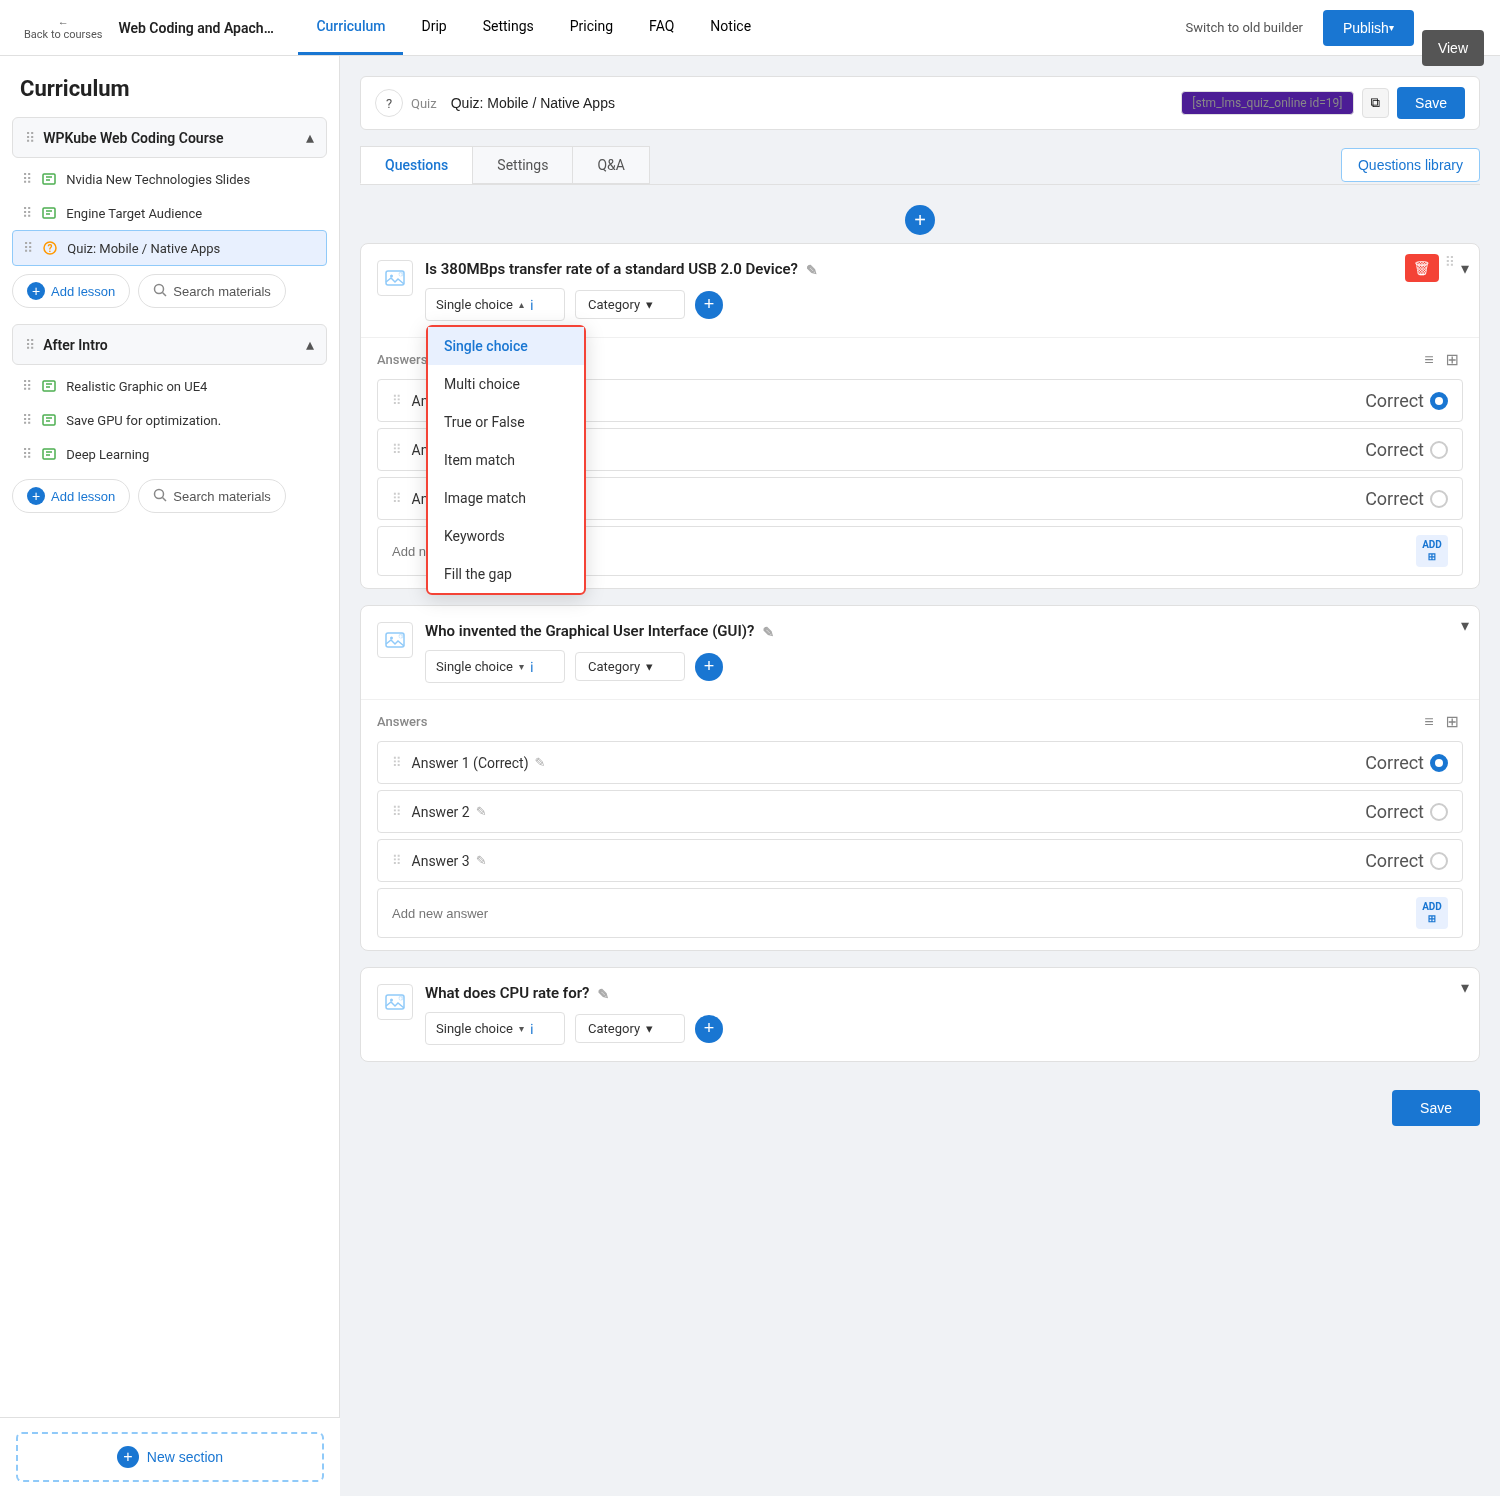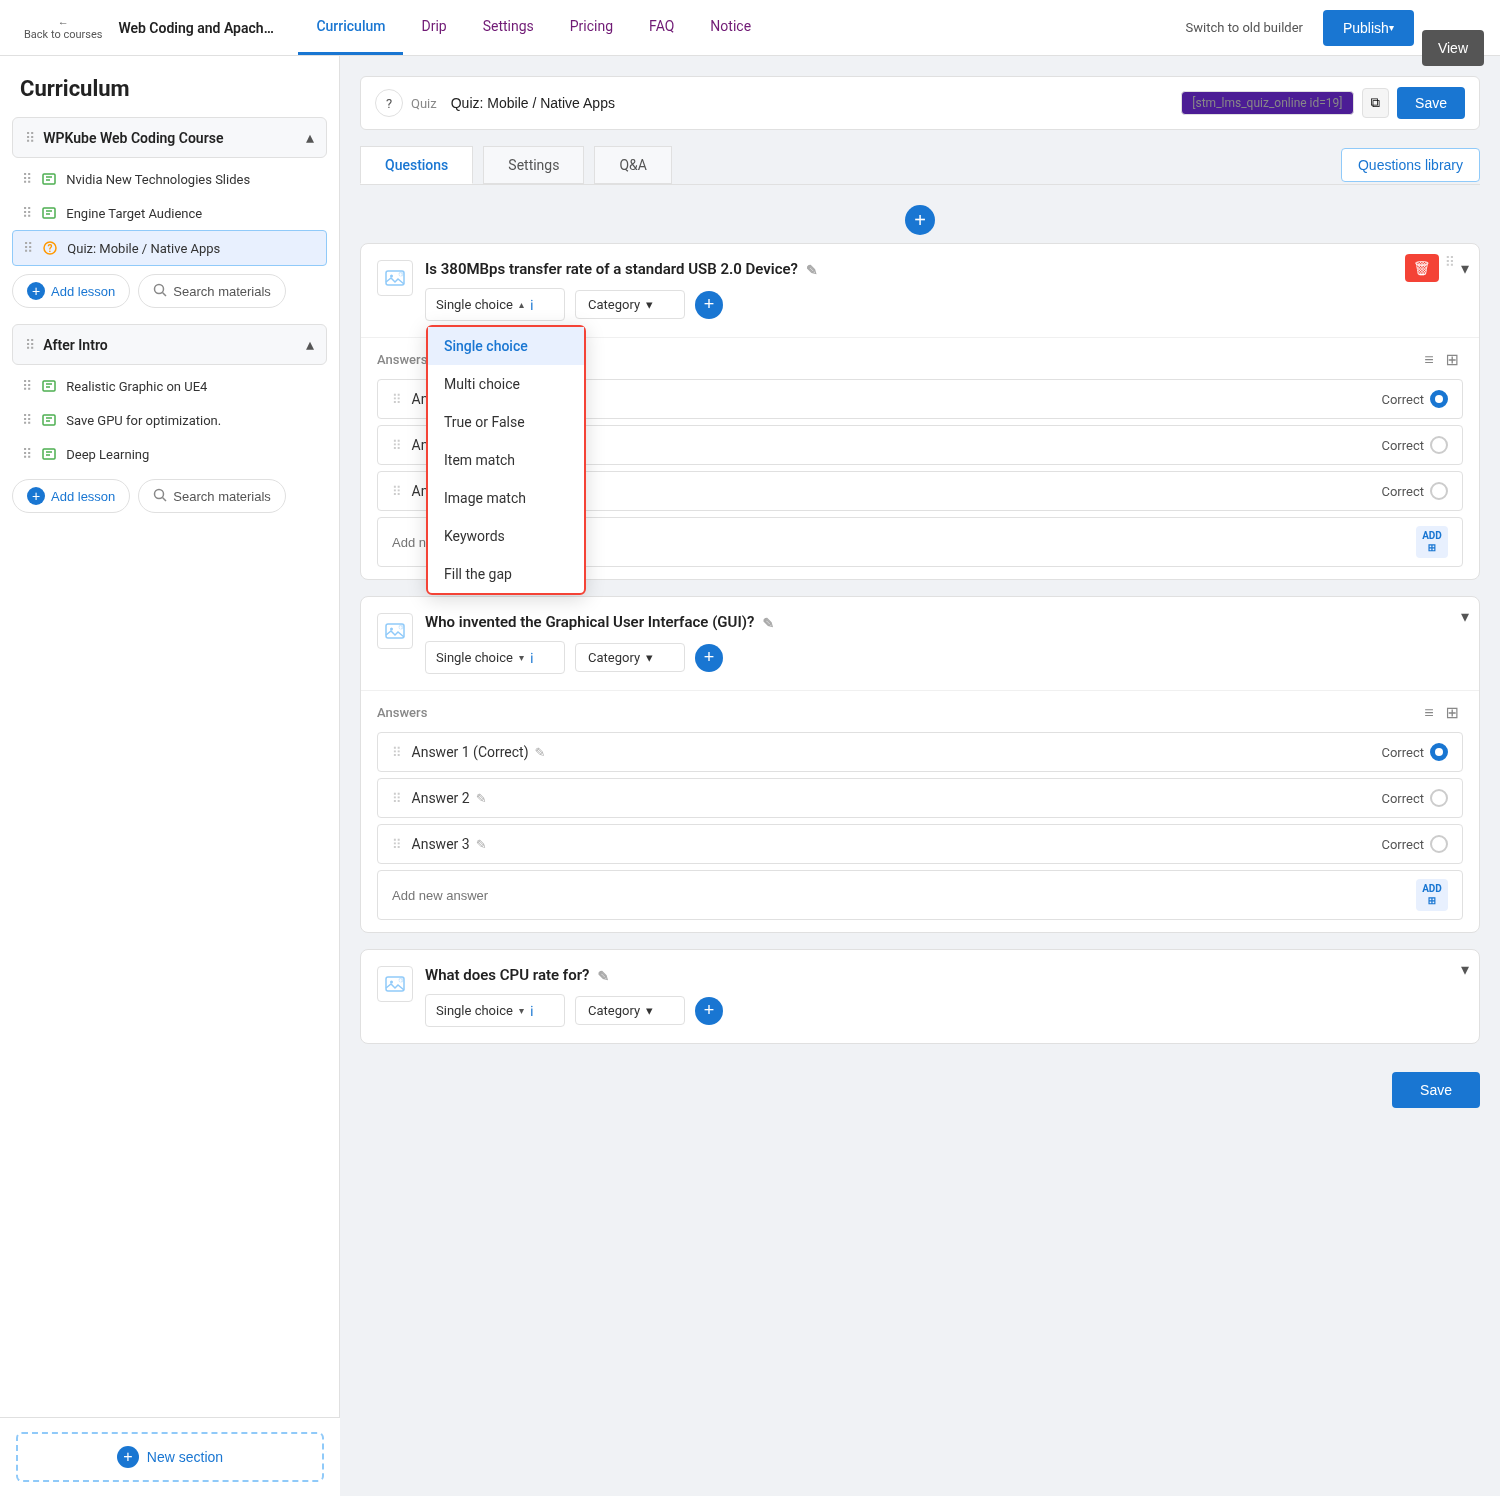--- a/index.html
+++ b/index.html
@@ -6,21 +6,21 @@
     body { font-family: -apple-system, BlinkMacSystemFont, 'Segoe UI', Roboto, sans-serif; background: #f0f2f5; color: #333; font-size: 14px; }
 
     
     .top-nav {
       display: flex; align-items: center; background: #fff;
       border-bottom: 1px solid #e0e0e0; height: 56px; padding: 0 16px; gap: 8px; position: relative; z-index: 100;
     }
     .back-btn { display: flex; flex-direction: column; align-items: center; font-size: 11px; color: #555; cursor: pointer; padding: 4px 8px; min-width: 60px; }
     .course-title { font-size: 14px; font-weight: 600; color: #222; max-width: 160px; white-space: nowrap; overflow: hidden; text-overflow: ellipsis; margin-right: 4px; }
     .nav-tabs { display: flex; gap: 0; margin-left: 8px; }
-    .nav-tab { padding: 18px 18px; font-size: 14px; color: #701a75; cursor: pointer; border-bottom: 3px solid transparent; white-space: nowrap; }
+    .nav-tab { padding: 18px 18px; font-size: 14px; color: #000000; cursor: pointer; border-bottom: 3px solid transparent; white-space: nowrap; }
     .nav-tab.active { color: #1976d2; border-bottom: 3px solid #1976d2; font-weight: 500; }
     .nav-spacer { flex: 1; }
     .switch-old { font-size: 13px; color: #555; cursor: pointer; padding: 8px 12px; white-space: nowrap; }
     .publish-btn { background: #1976d2; color: #fff; border: none; border-radius: 4px; padding: 10px 20px; font-size: 14px; cursor: pointer; display: flex; align-items: center; }
     .publish-btn .arrow { font-size: 10px; }
     .view-btn { background: #555; color: #fff; border: none; border-radius: 4px; padding: 10px 16px; font-size: 14px; cursor: pointer; margin-top: 41px; }
 
     
     .main-layout { display: flex; height: calc(100vh - 56px); overflow: hidden; }
 
@@ -55,21 +55,21 @@
 
     
     .quiz-header { display: flex; align-items: center; gap: 8px; background: #fff; border: 1px solid #e0e0e0; border-radius: 6px; padding: 10px 14px; margin-bottom: 16px; }
     .quiz-icon { width: 28px; height: 28px; border: 1px solid #e0e0e0; border-radius: 50%; display: flex; align-items: center; justify-content: center; font-size: 13px; color: #555; }
     .quiz-name-input { flex: 1; border: none; outline: none; font-size: 14px; font-weight: 500; color: #222; background: transparent; }
     .quiz-shortcode { font-size: 12px; color: #888; background: #4c1d95; padding: 4px 10px; border-radius: 4px; border: 1px solid #e0e0e0; }
     .copy-btn { background: #f5f5f5; border: 1px solid #e0e0e0; border-radius: 4px; padding: 6px 8px; cursor: pointer; }
     .save-top-btn { background: #1976d2; color: #fff; border: none; border-radius: 4px; padding: 8px 18px; font-size: 14px; cursor: pointer; }
 
     
-    .quiz-tabs { display: flex; align-items: center; gap: 11px; margin-bottom: 20px; border-bottom: 1px solid #e0e0e0; }
+    .quiz-tabs { display: flex; align-items: center; gap: 0; margin-bottom: 20px; border-bottom: 1px solid #e0e0e0; }
     .quiz-tab { padding: 10px 24px; font-size: 14px; color: #555; cursor: pointer; border: 1px solid #e0e0e0; background: #f7f8fa; margin-right: -1px; }
     .quiz-tab.active { background: #fff; color: #1976d2; border-bottom-color: #fff; font-weight: 500; }
     .questions-library-btn { margin-left: auto; padding: 8px 16px; border: 1px solid #90caf9; border-radius: 4px; background: #fff; color: #1976d2; font-size: 14px; cursor: pointer; }
 
     
     .add-q-row { display: flex; justify-content: center; margin-bottom: 8px; }
     .add-q-btn { width: 30px; height: 30px; border-radius: 50%; background: #1976d2; border: none; color: #fff; font-size: 20px; cursor: pointer; display: flex; align-items: center; justify-content: center; }
 
     
     .question-card { background: #fff; border: 1px solid #e0e0e0; border-radius: 8px; margin-bottom: 16px; overflow: visible; position: relative; }
@@ -92,21 +92,21 @@
     
     .answers-section { border-top: 1px solid #f0f0f0; padding: 0 16px 12px; }
     .answers-header { display: flex; align-items: center; justify-content: space-between; padding: 10px 0 8px; }
     .answers-label { font-size: 13px; color: #888; font-weight: 500; }
     .answers-view-btns { display: flex; gap: 4px; }
     .view-icon-btn { background: none; border: none; cursor: pointer; color: #888; font-size: 16px; padding: 2px 4px; }
 
     .answer-row { display: flex; align-items: center; gap: 10px; border: 1px solid #e0e0e0; border-radius: 4px; padding: 10px 14px; margin-bottom: 6px; }
     .answer-drag { color: #ccc; font-size: 13px; cursor: grab; }
     .answer-text { flex: 1; font-size: 14px; color: #333; display: flex; align-items: center; gap: 6px; }
-    .answer-correct { display: flex; align-items: center; gap: 6px; font-size: 13px; color: #555; white-space: nowrap; }
+    .answer-correct { display: flex; align-items: center; gap: 6px; font-size: 18px; color: #555; white-space: nowrap; }
     .radio-filled { width: 18px; height: 18px; border-radius: 50%; border: 2px solid #1976d2; background: #1976d2; display: flex; align-items: center; justify-content: center; }
     .radio-filled::after { content: ''; width: 8px; height: 8px; border-radius: 50%; background: #fff; }
     .radio-empty { width: 18px; height: 18px; border-radius: 50%; border: 2px solid #ccc; }
 
     .add-answer-row { display: flex; align-items: center; border: 1px solid #e0e0e0; border-radius: 4px; padding: 8px 14px; margin-top: 4px; }
     .add-answer-input { flex: 1; border: none; outline: none; font-size: 13px; color: #aaa; background: transparent; }
     .add-answer-icon { width: 32px; height: 32px; background: #e8f0fe; border-radius: 4px; display: flex; align-items: center; justify-content: center; font-size: 10px; color: #1976d2; font-weight: 700; text-align: center; line-height: 1.2; }
     .dropdown-menu { position: absolute; top: 36px; left: 0; background: #fff; border: 2px solid #f44336; border-radius: 6px; min-width: 160px; z-index: 300; box-shadow: 0 4px 20px rgba(0,0,0,0.15); }
     .dropdown-item { padding: 11px 16px; font-size: 14px; color: #333; cursor: pointer; }
     .dropdown-item.selected { background: #e8f0fe; color: #1976d2; font-weight: 500; }

